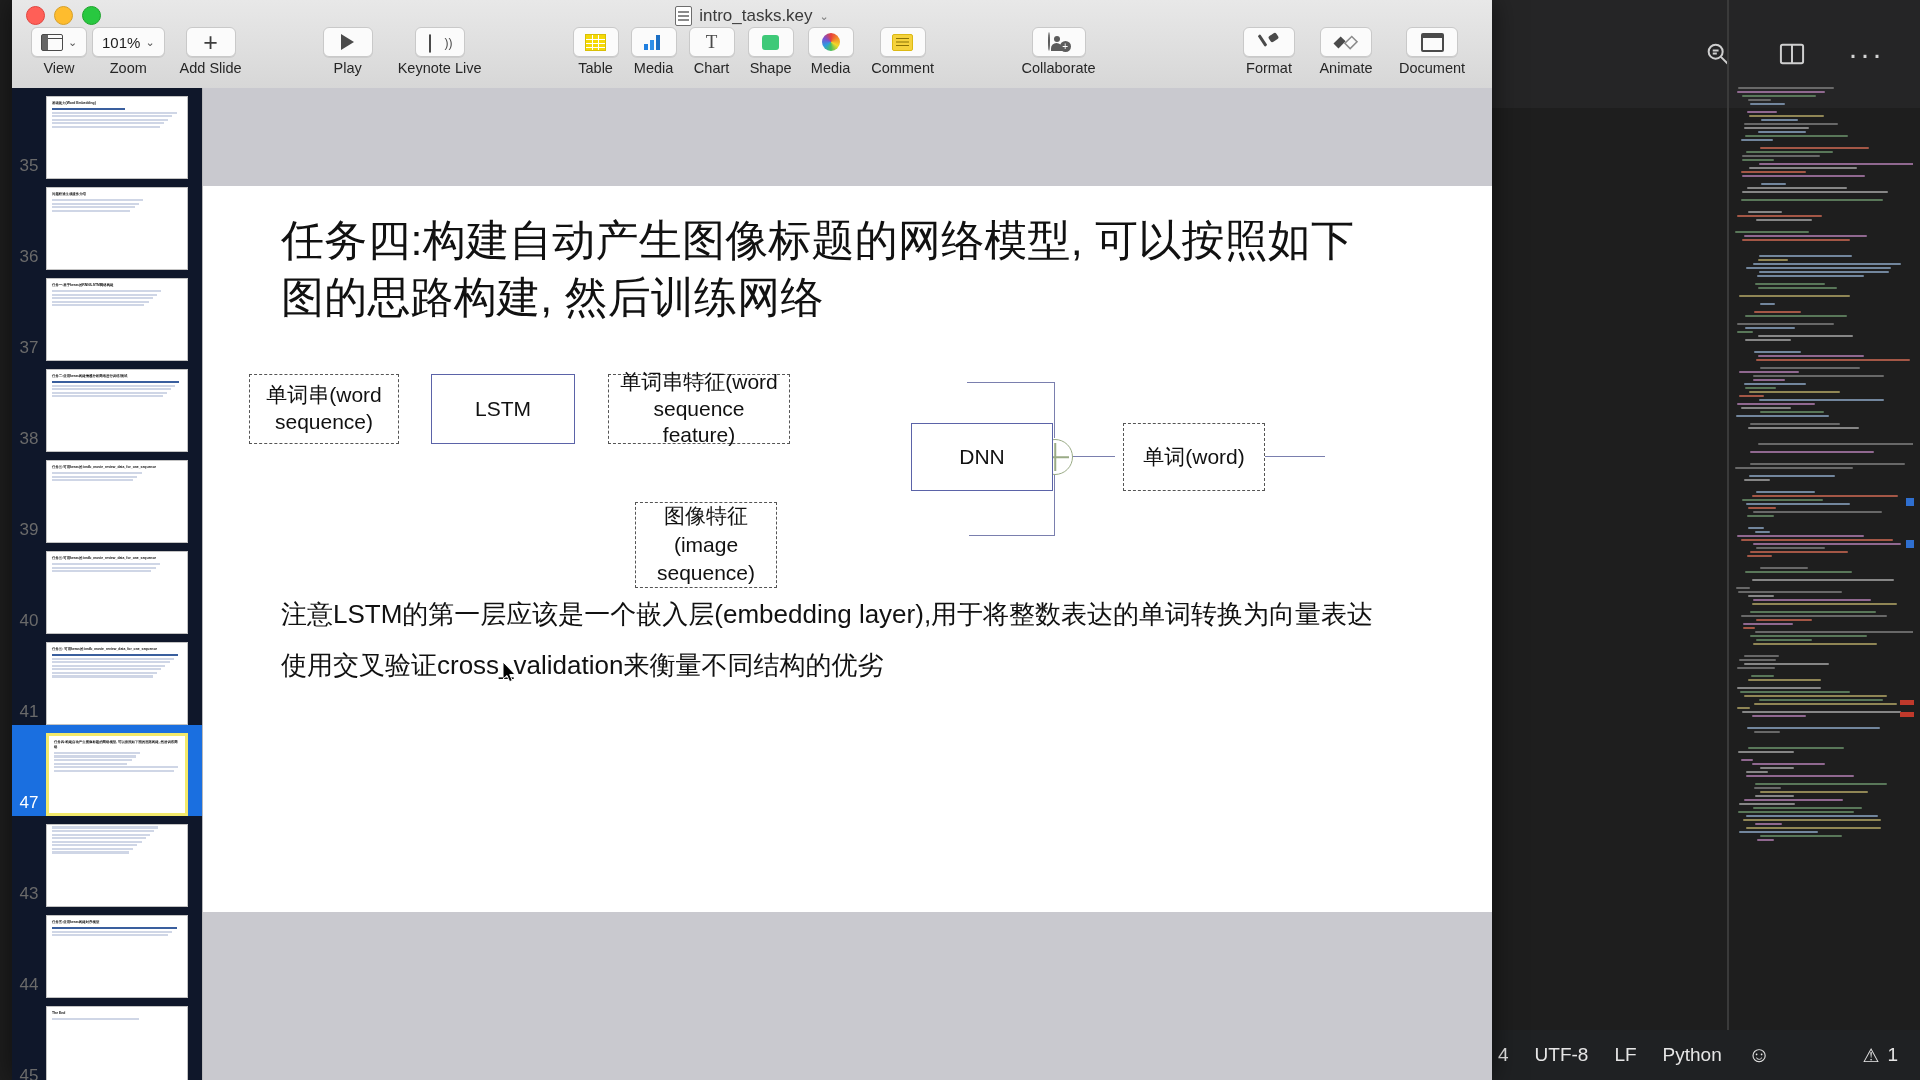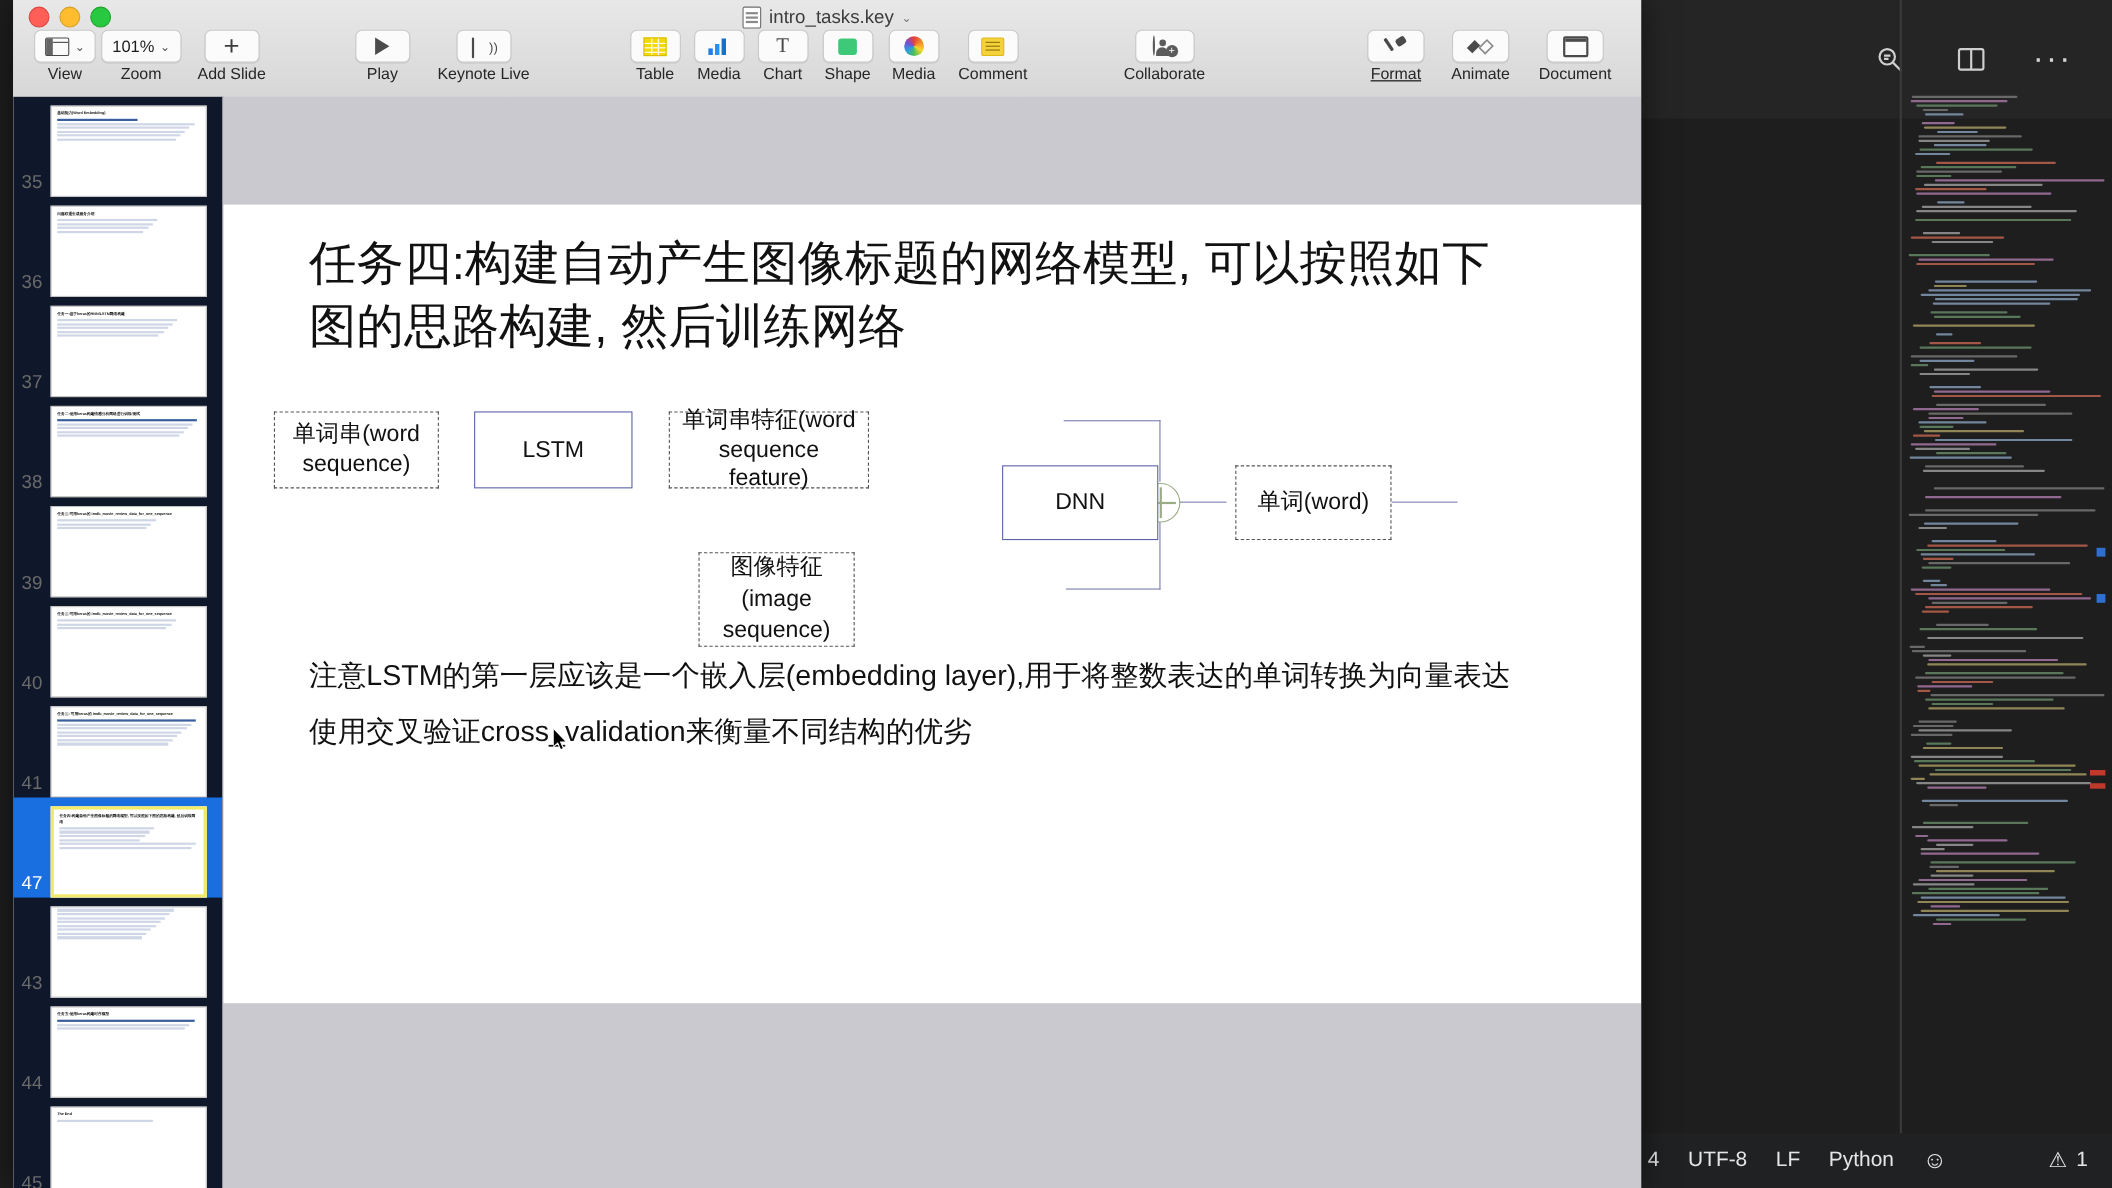--- a/index.html
+++ b/index.html
@@ -546,21 +546,21 @@
           <div class="tb-btn" style="min-width:54px;">
             <span class="ic-collab">
               <span class="cc"></span><span class="pl">+</span>
             </span>
           </div>
           <div class="tb-lbl">Collaborate</div>
         </div>
 
         <div class="sep-space" style="flex:1 1 auto;"></div>
 
-        <div class="tb-item" style="flex:0 0 74px;text-decoration:underline;">
+        <div class="tb-item" style="flex:0 0 74px;">
           <div class="tb-btn" style="min-width:52px;">
             <span class="ic-format">
               <span class="brush"></span>
                 <span class="head"></span>
             </span>
           </div>
           <div class="tb-lbl">Format</div>
         </div>
 
         <div class="tb-item" style="flex:0 0 80px;">

